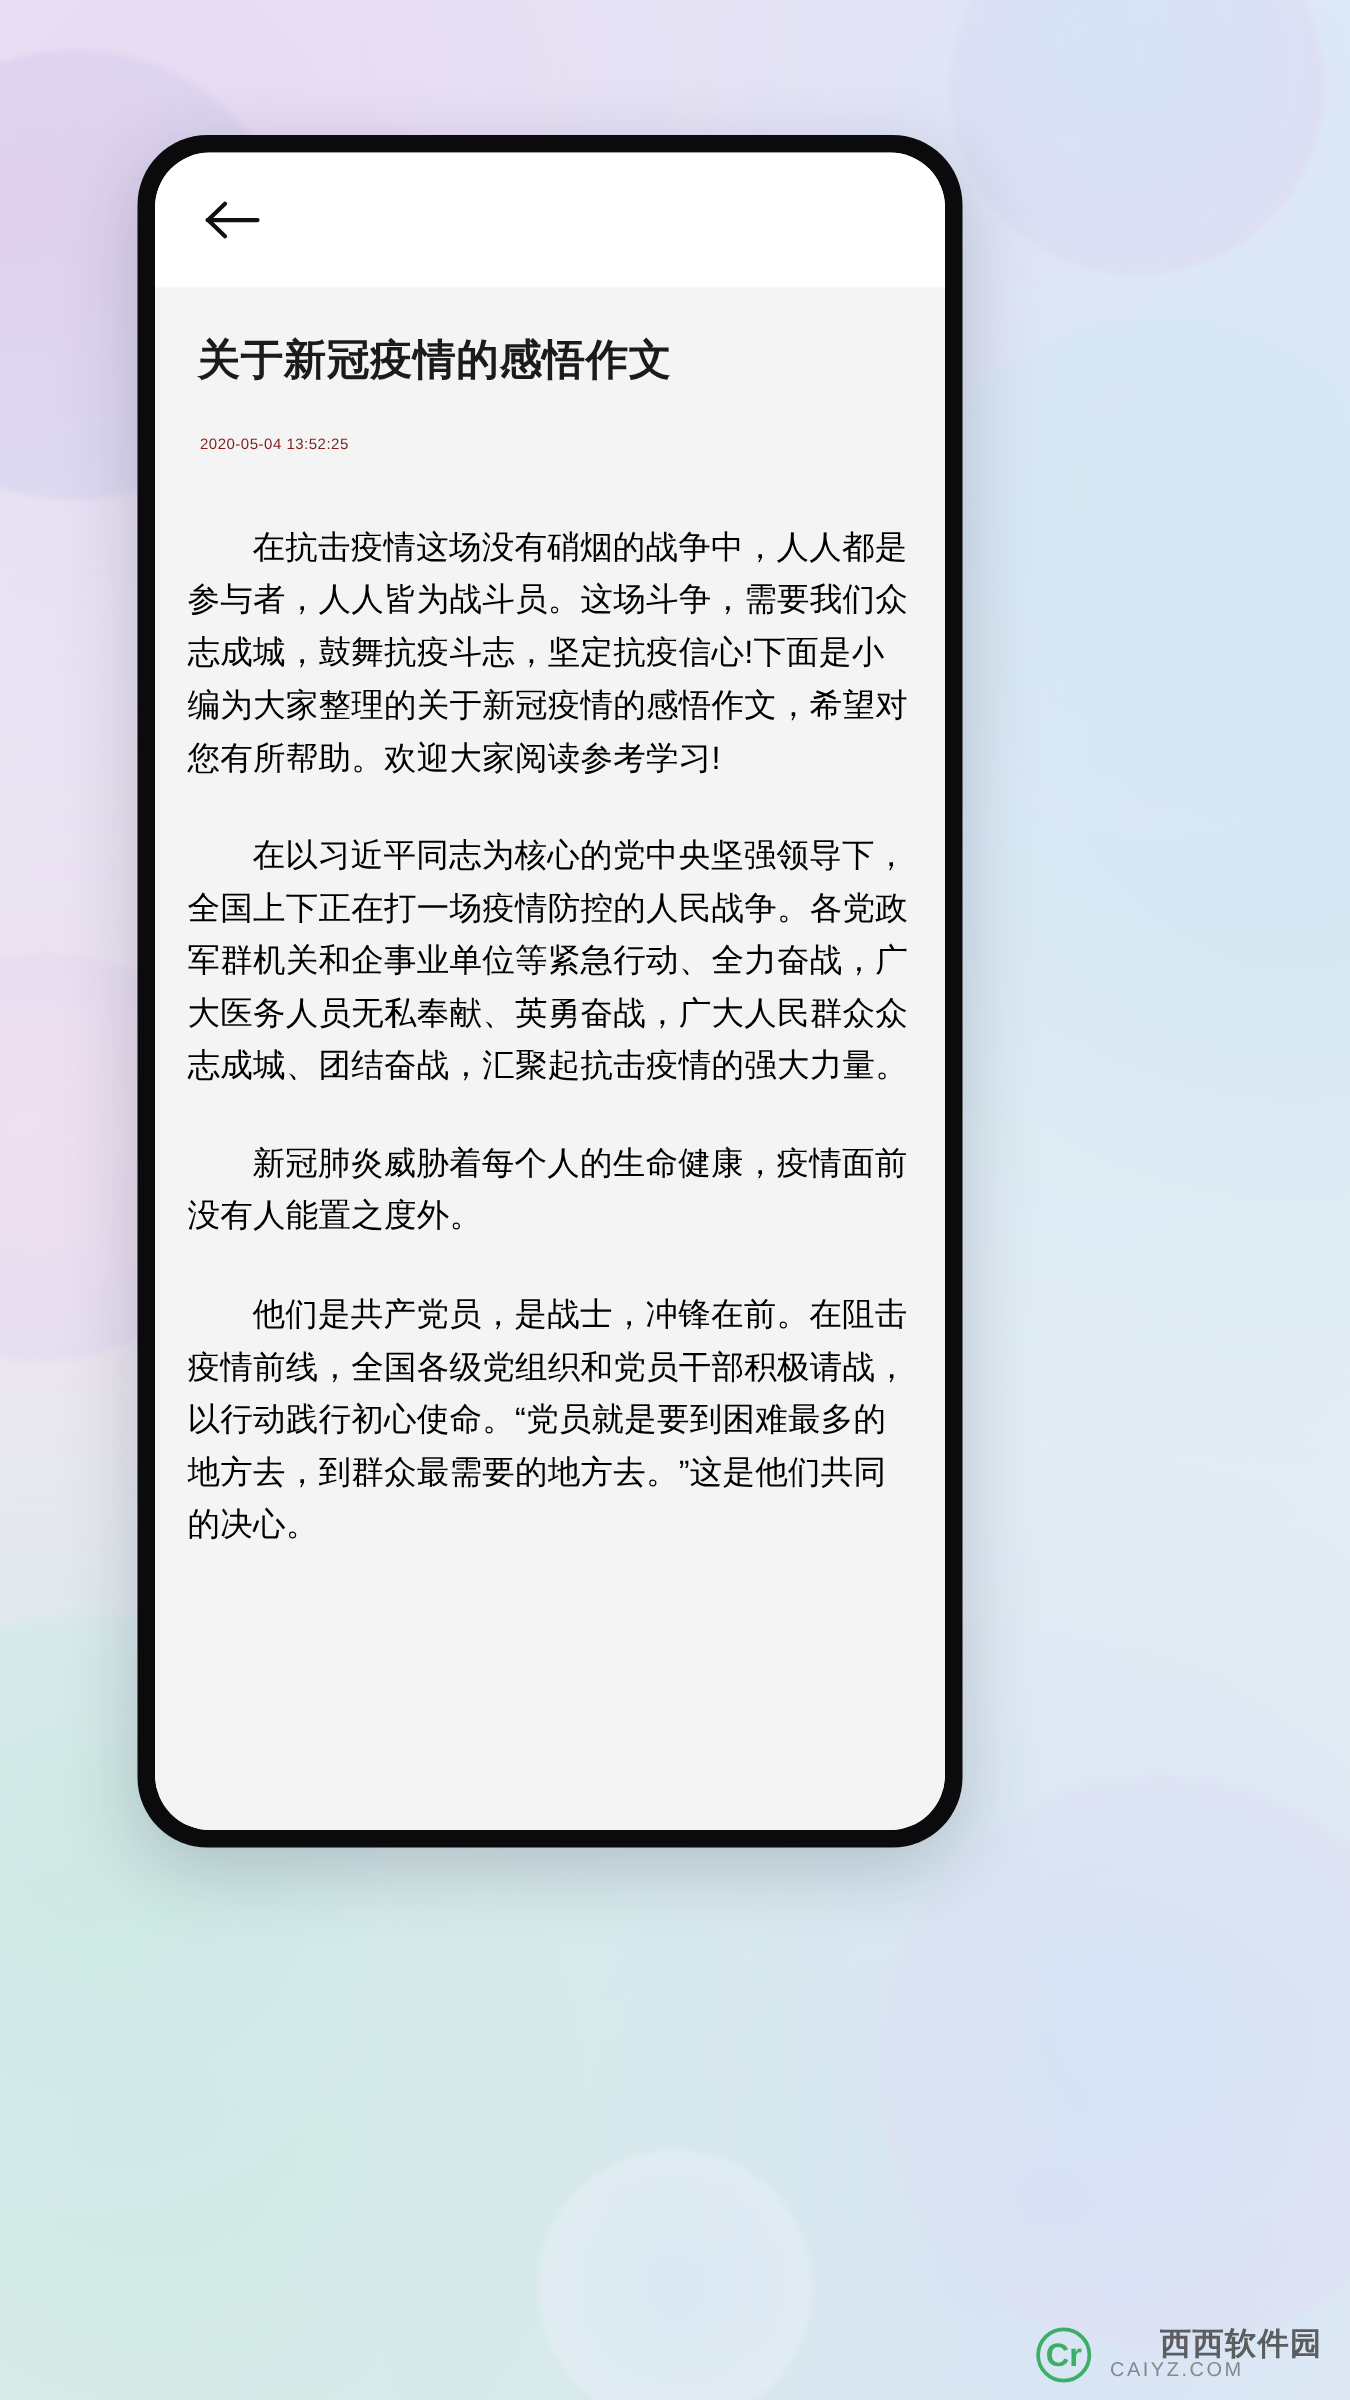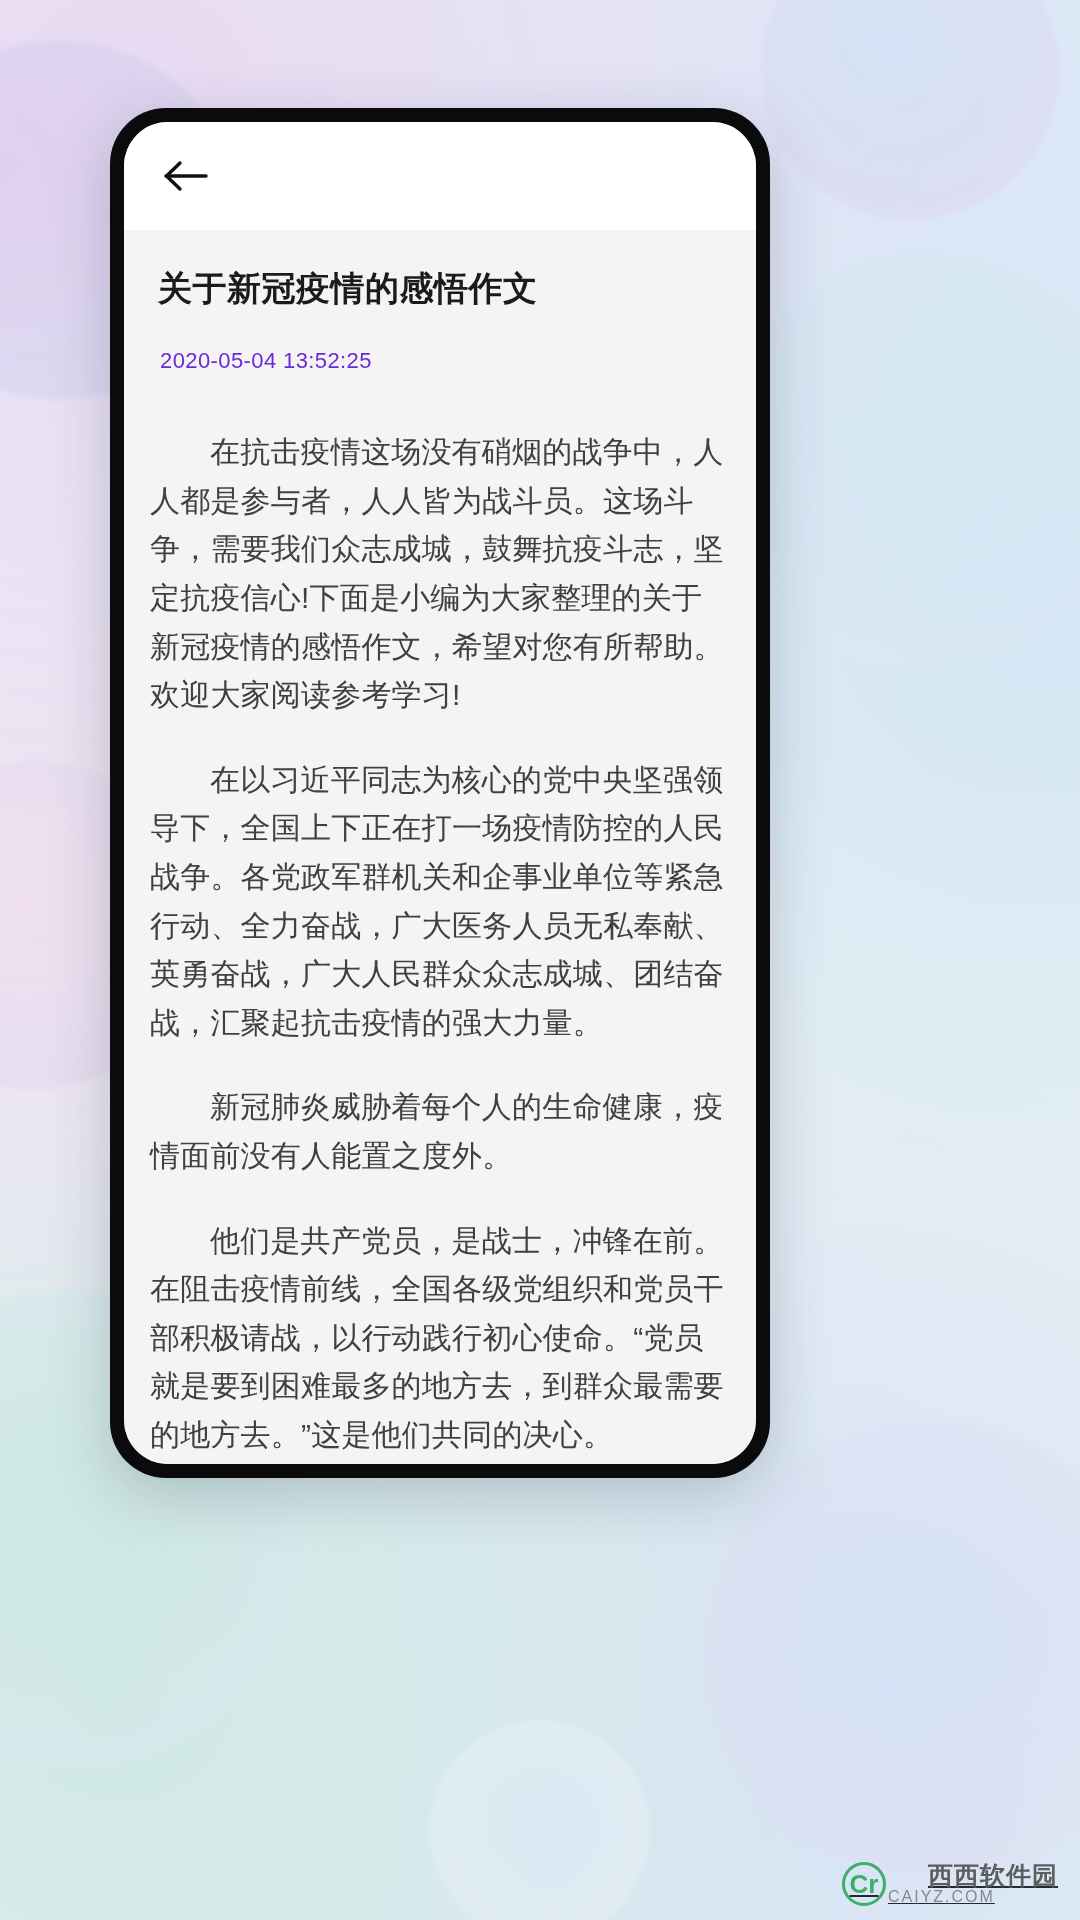--- a/index.html
+++ b/index.html
@@ -94,47 +94,46 @@
   }
   #title {
     font-size: 34px;
     font-weight: 700;
     color: #1b1b1b;
     letter-spacing: .5px;
     margin: 36px 0 0 8px;
     line-height: 1.3;
   }
   #time {
-    font-size: 22px;
-    color: #6d28d9;
+    font-size: 12px;
+    color: #7f1d1d;
     margin: 38px 0 0 10px;
     letter-spacing: .4px;
   }
   #body {
     margin-top: 54px;
   }
   #body p {
-    font-size: 30px;
+    font-size: 26px;
     line-height: 1.62;
-    color: #404040;
+    color: #000000;
     margin: 0 0 36px 0;
     text-indent: 2em;
     letter-spacing: .2px;
   }
 
   
   #watermark {
     position: absolute;
     right: 22px;
     bottom: 14px;
     display: flex;
     align-items: center;
-    gap: 2px;
+    gap: 15px;
     opacity: .82;
-    text-decoration: underline;
   }
   #wm-logo {
     width: 44px;
     height: 44px;
     border-radius: 50%;
     border: 3px solid #1aa34a;
     color: #1aa34a;
     font-size: 26px;
     font-weight: 700;
     display: flex;

